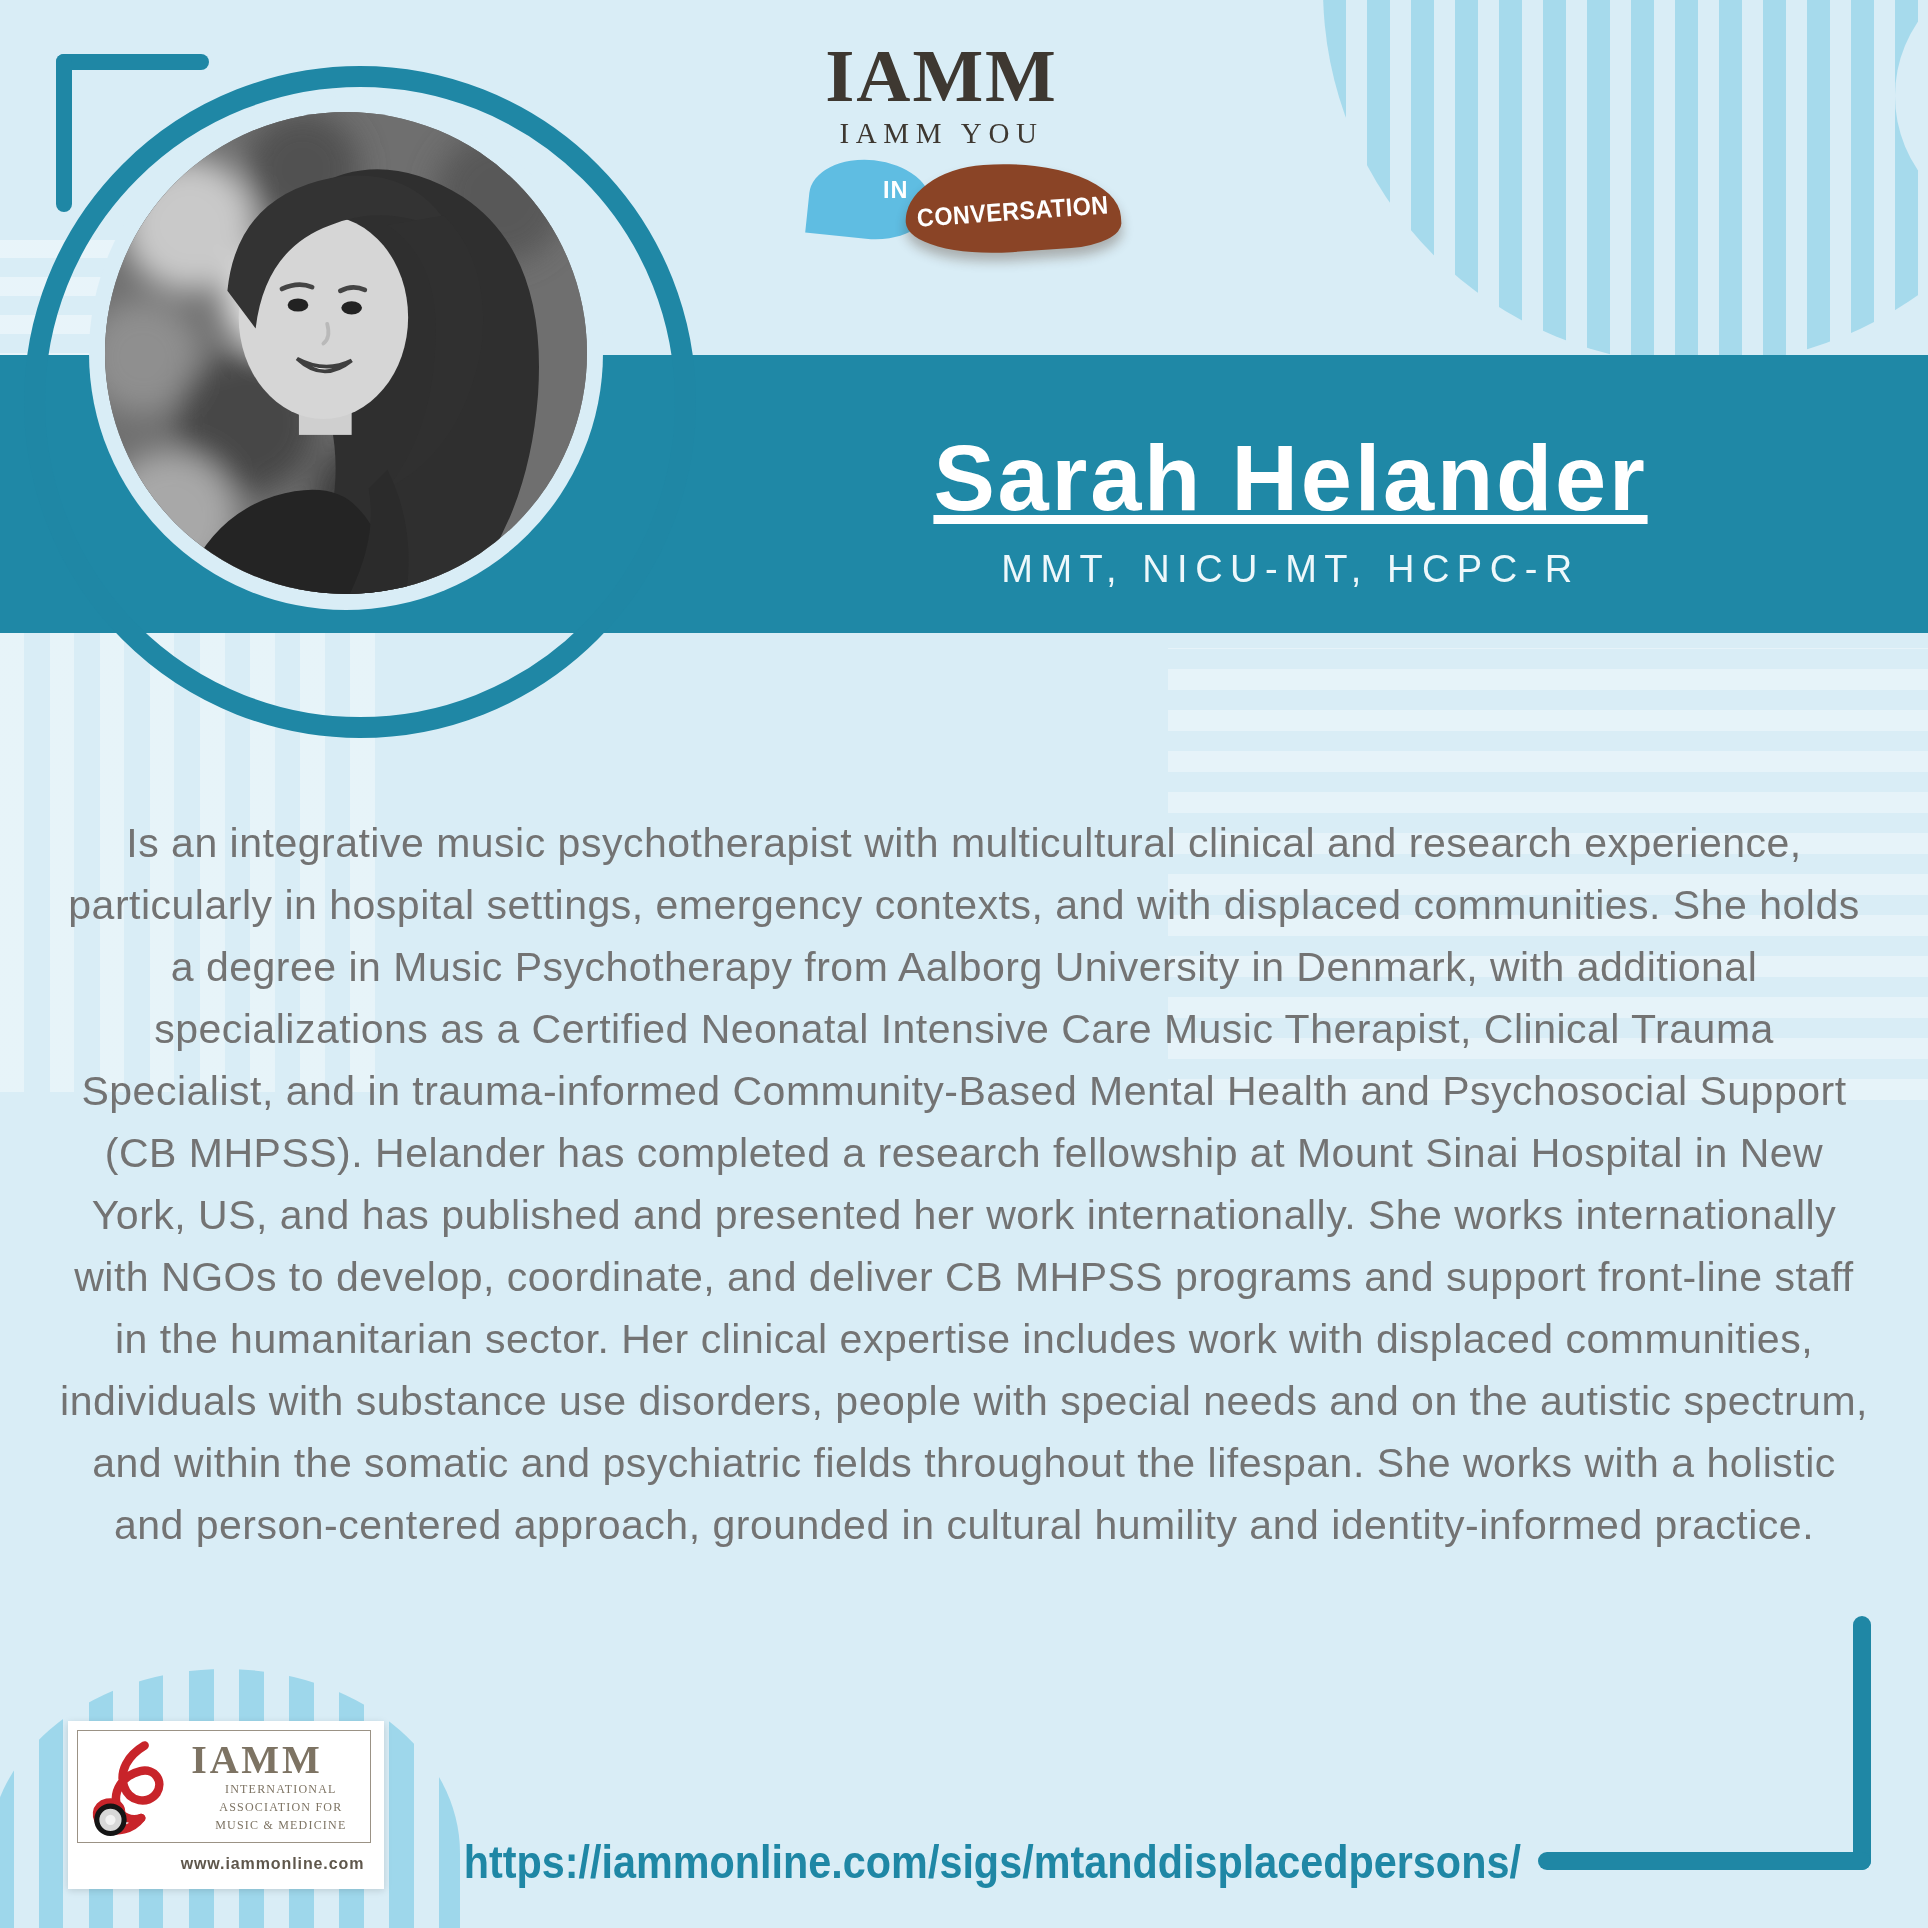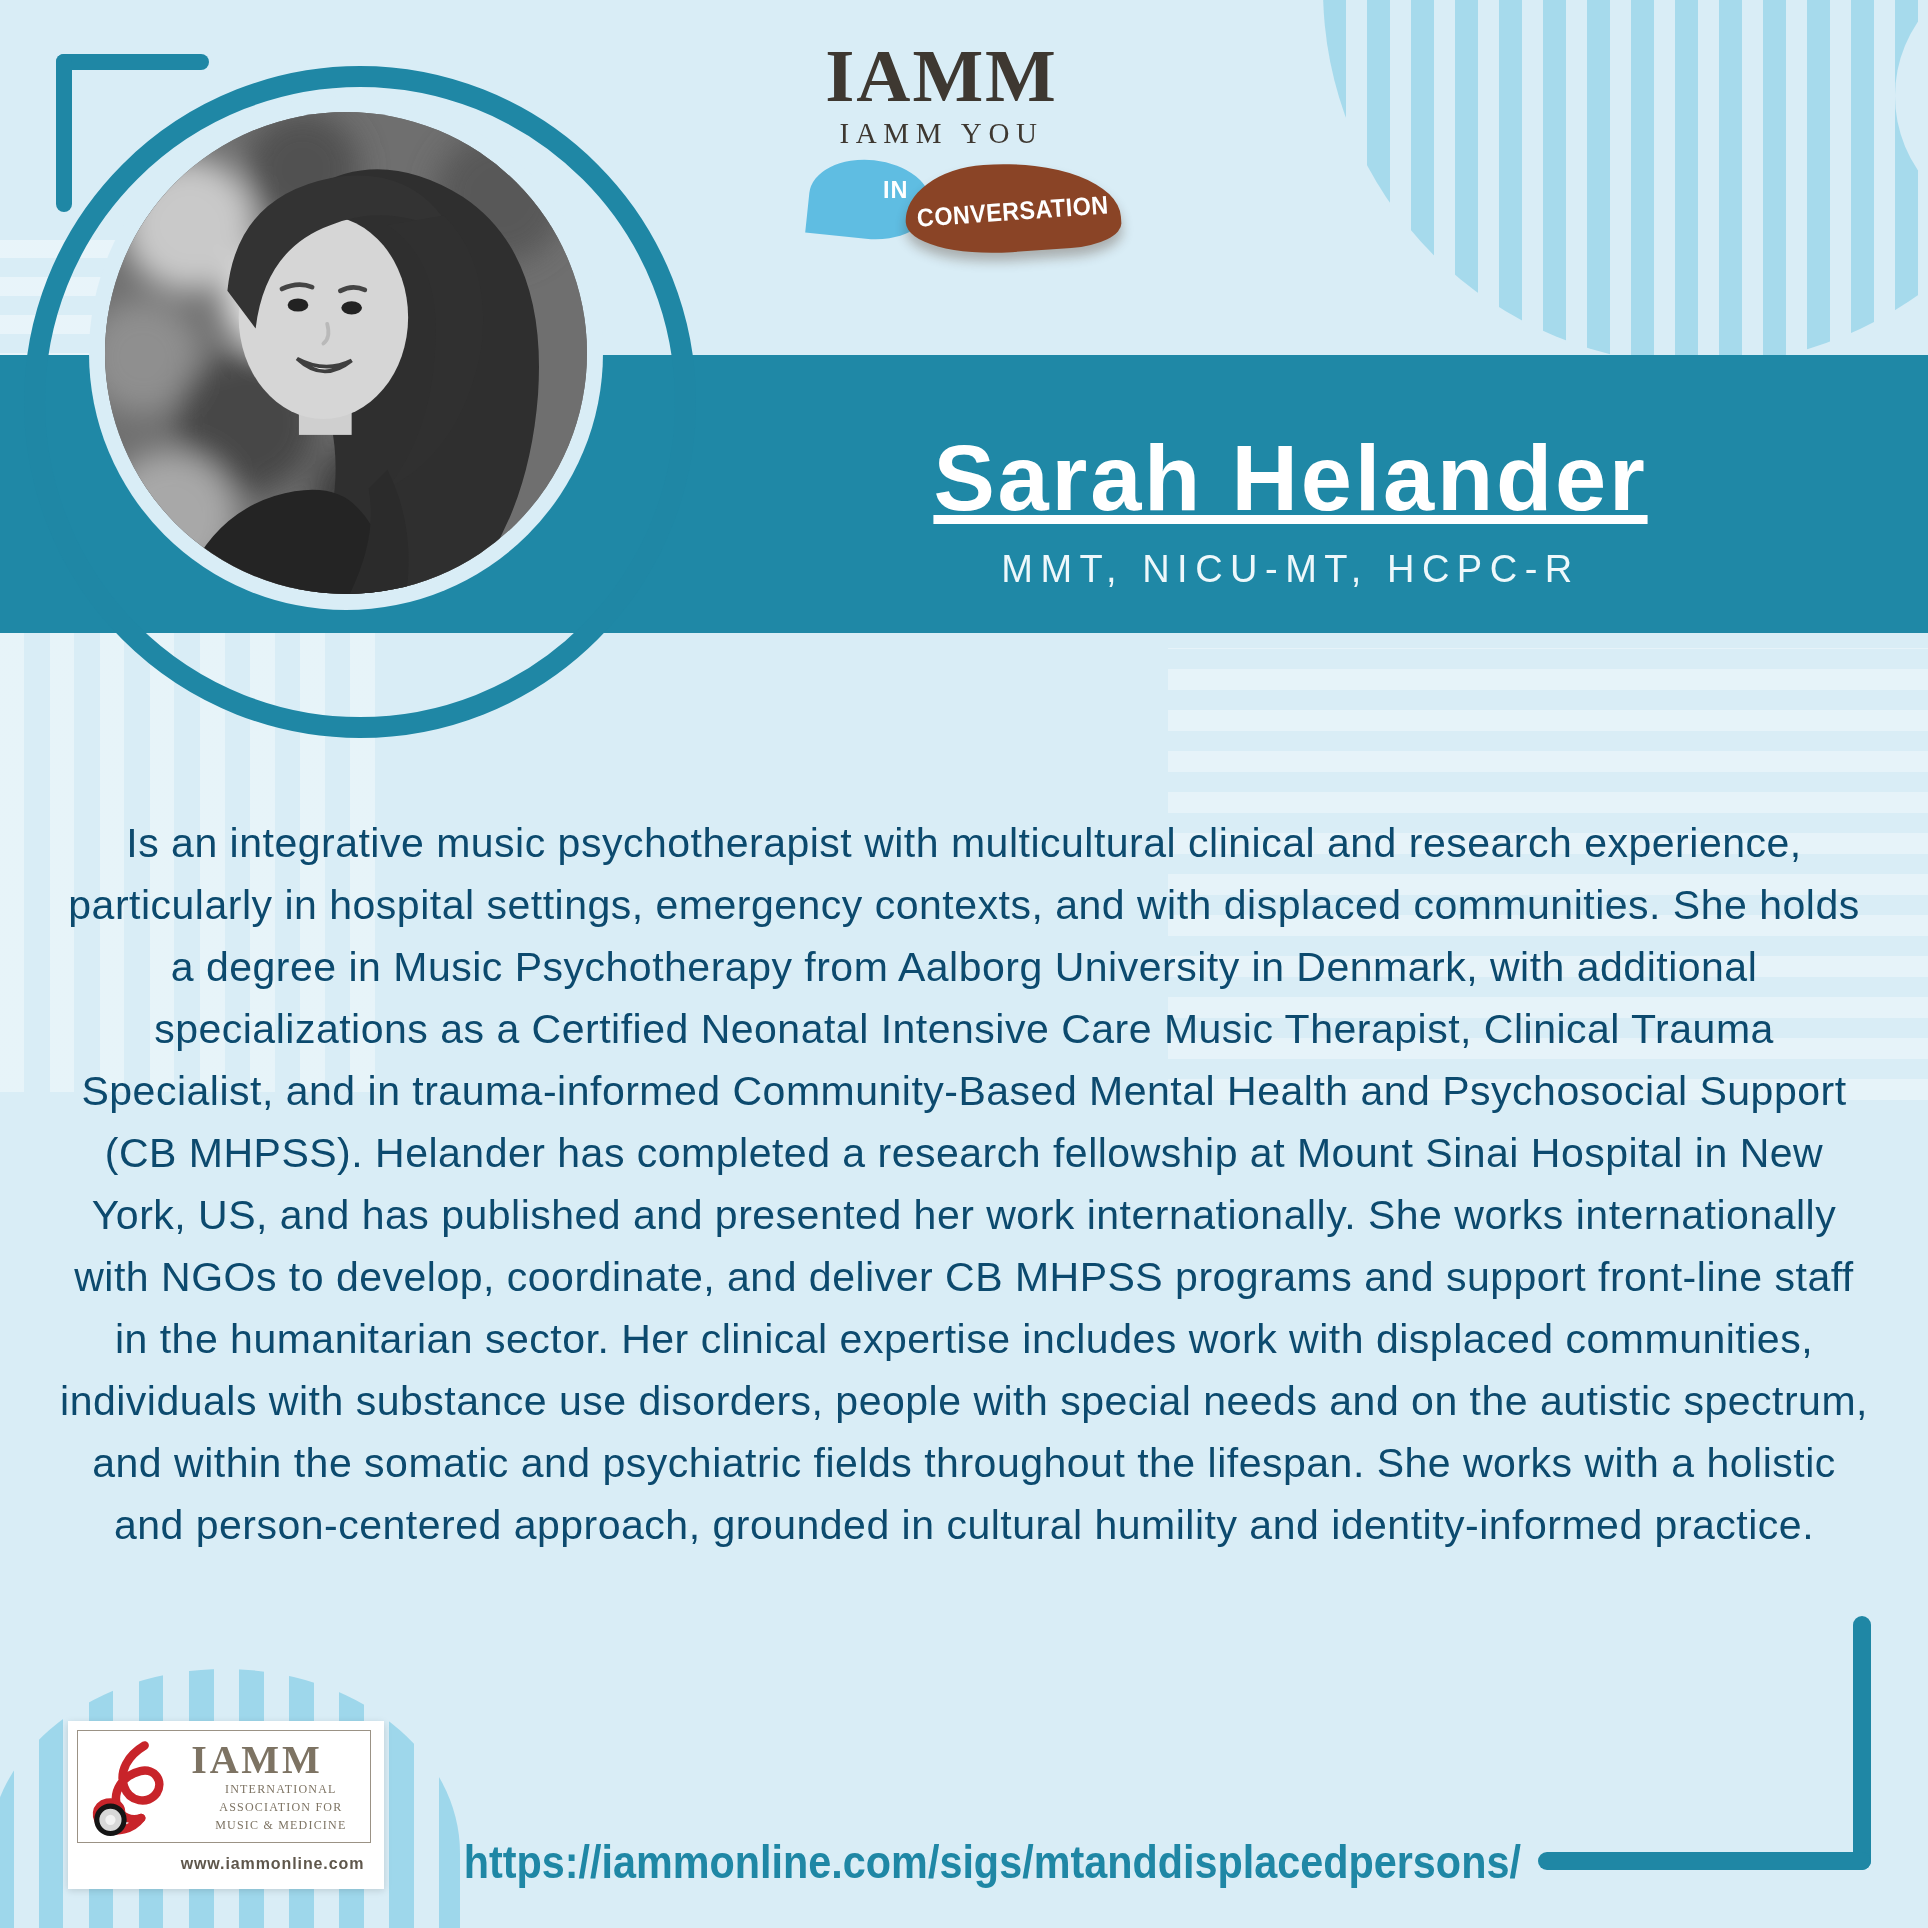--- a/index.html
+++ b/index.html
@@ -75,21 +75,21 @@
     font-size:25.4px;letter-spacing:0.5px;transform:scaleX(.92);
   }
 
   
   .name-box{left:716px;top:431px;width:1149px;text-align:center;color:#ffffff;}
   .person-name{font-size:92px;font-weight:bold;letter-spacing:2.8px;line-height:94px;text-decoration:underline;}
   .person-creds{font-size:38px;letter-spacing:7.5px;margin-top:23px;color:#eef8fb;}
 
   
   .bio{
-    left:60px;top:812px;width:1808px;text-align:center;color:#0c4a6e;
+    left:60px;top:812px;width:1808px;text-align:center;color:#737373;
     font-size:41px;line-height:62px;letter-spacing:0.5px;
   }
 
   
   .url{
     left:395px;top:1834px;width:1145px;text-align:center;color:#1f87a5;
     font-weight:bold;font-size:47px;transform:scaleX(.88);transform-origin:center;
   }
   .logo-card{
     left:68px;top:1721px;width:316px;height:168px;background:#ffffff;

